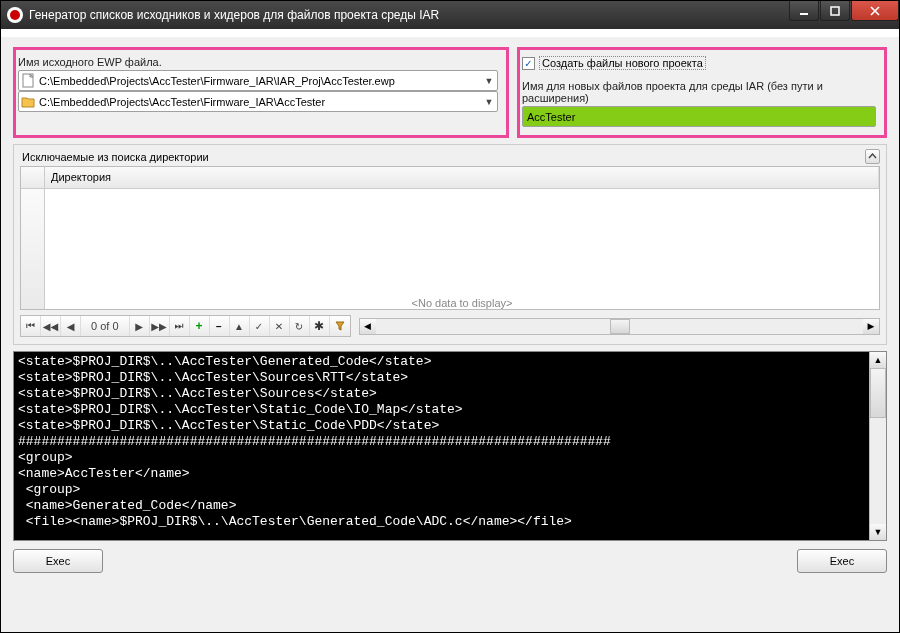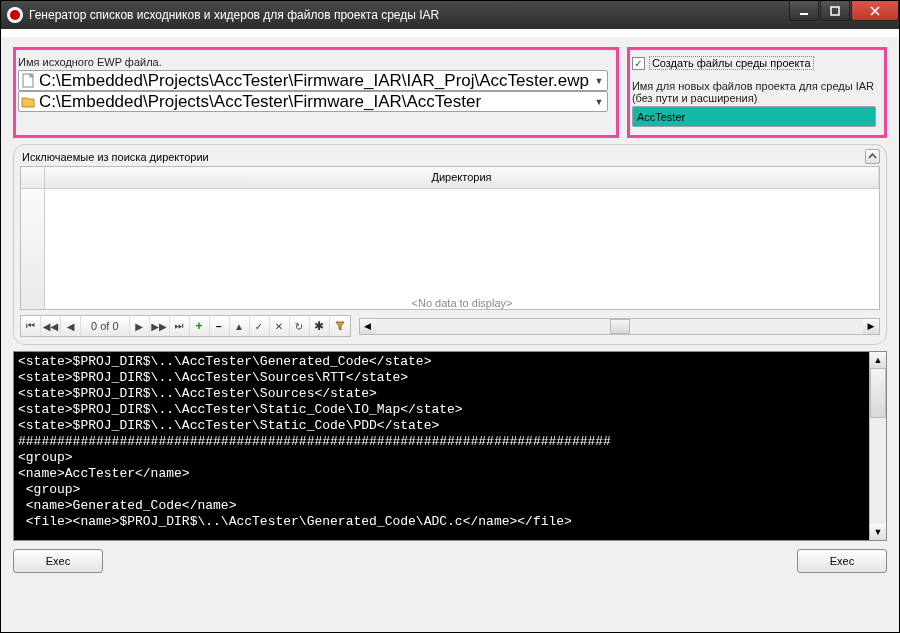--- a/index.html
+++ b/index.html
@@ -11,35 +11,35 @@
 .titlebar .title { flex: 1; font-size: 12px; }
 .win-btns { display: flex; height: 20px; align-self: flex-start; }
 .win-btn { width: 30px; height: 20px; background: linear-gradient(#555,#333); border: 1px solid #222; border-top: none; display:flex; align-items:center; justify-content:center; color:#fff; font-size:12px; margin-left:1px; border-radius: 0 0 3px 3px;}
 .win-btn.close { width: 48px; background: linear-gradient(#d9564a,#c0392b); }
 .content { flex: 1; background: #f0f0f0; padding: 10px 12px 8px 12px; display: flex; flex-direction: column; gap: 6px; }
 .row1 { display: flex; gap: 8px; }
 .panel { border: 3px solid #ec4899; border-radius: 0; padding: 6px 8px 8px 2px; background: #f0f0f0; }
 .panel .label { font-size: 11px; color: #222; margin-bottom: 2px; }
 .combo { display: flex; align-items: center; border: 1px solid #a0a0a0; background: #fff; height: 21px; border-radius: 2px; }
 .combo .ico { width: 18px; display:flex; align-items:center; justify-content:center; }
-.combo .txt { flex: 1; padding: 0 2px; font-size: 17px; white-space: nowrap; overflow: hidden; }
+.combo .txt { flex: 1; padding: 0 2px; font-size: 11px; white-space: nowrap; overflow: hidden; }
 .combo .drop { width: 16px; text-align: center; color: #444; font-size: 9px; }
-.textinput { border: 1px solid #a0a0a0; background: #14b8a6; height: 21px; padding: 0 4px; font-size: 11px; display:flex; align-items:center; border-radius: 2px;}
+.textinput { border: 1px solid #a0a0a0; background: #84cc16; height: 21px; padding: 0 4px; font-size: 11px; display:flex; align-items:center; border-radius: 2px;}
 .checkbox-row { display: flex; align-items: center; gap: 4px; }
 .checkbox-box { width: 13px; height: 13px; border: 1px solid #888; background: #fff; display:flex; align-items:center; justify-content:center; font-size:10px; color:#1a5fb4; }
 .checkbox-label { border: 1px dotted #888; padding: 0 2px; font-size: 11px; }
 .panel-left { flex: 1; }
 .panel-right { width: 370px; }
-.group { border: 1px solid #ccc; border-radius: 12px; padding: 4px 6px 6px 6px; position: relative; }
+.group { border: 1px solid #ccc; border-radius: 0; padding: 4px 6px 6px 6px; position: relative; }
 .group-title { font-size: 11px; padding: 0 2px; }
 .group-head { display:flex; align-items:center; justify-content:space-between; margin-bottom: 2px;}
 .collapse-btn { width: 15px; height: 15px; border: 1px solid #aaa; background: linear-gradient(#fff,#e0e0e0); border-radius: 2px; display:flex; align-items:center; justify-content:center; font-size: 9px;}
 .grid-wrap { border: 1px solid #bbb; background: #fff; display: flex; flex-direction: column; }
 .grid-cols { display: flex; height: 22px; background: linear-gradient(#fafafa,#e8e8e8); border-bottom: 1px solid #ccc; }
-.grid-col { padding: 4px 6px; font-size: 11px; border-right: 1px solid #ddd; text-align: center; }
+.grid-col { padding: 4px 6px; font-size: 11px; border-right: 1px solid #ddd; }
 .gutter { width: 24px; background: linear-gradient(#fafafa,#eaeaea); border-right: 1px solid #ccc;}
 .grid-body { height: 120px; display:flex; align-items:flex-end; justify-content:center; color:#888; font-size:11px; }
 .grid-nav-row { display:flex; align-items:center; gap:0; height: 24px; }
 .nav-btns { display:flex; border: 1px solid #bbb; background:#f8f8f8;}
 .nav-btn { width: 20px; height: 20px; display:flex; align-items:center; justify-content:center; border-right: 1px solid #ddd; font-size:10px; color:#444; background: linear-gradient(#fff,#eaeaea);}
 .nav-btn:last-child{border-right:none;}
 .nav-btn.plus { color:#090; font-weight:bold; font-size:12px;}
 .nav-btn.minus { color:#000; font-weight:bold;}
 .nav-btn.asterisk { color:#333; font-size:12px;}
 .nav-btn.yellow{ color:#b58900;}
@@ -106,21 +106,21 @@
               </svg>
           </span>
           <span class="txt">C:\Embedded\Projects\AccTester\Firmware_IAR\AccTester</span>
           <span class="drop">▼</span>
         </div>
       </div>
 
       <div class="panel panel-right">
         <div class="checkbox-row" style="margin-bottom:10px;">
           <div class="checkbox-box">✓</div>
-          <div class="checkbox-label">Создать файлы среды проекта</div>
+          <div class="checkbox-label">Создать файлы нового проекта</div>
         </div>
         <div class="label">Имя для новых файлов проекта для среды IAR (без пути и расширения)</div>
         <div class="textinput">
             <span>AccTester</span>
           </div>
       </div>
     </div>
 
     <div class="group">
       <div class="group-head">

